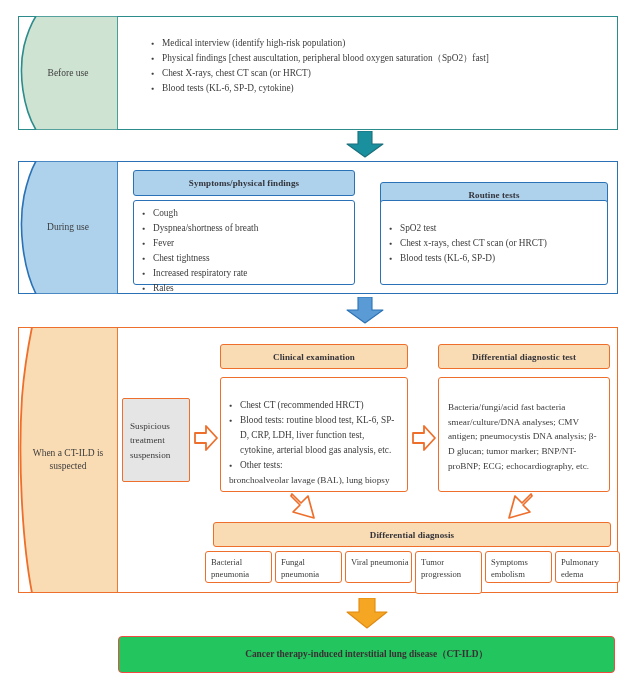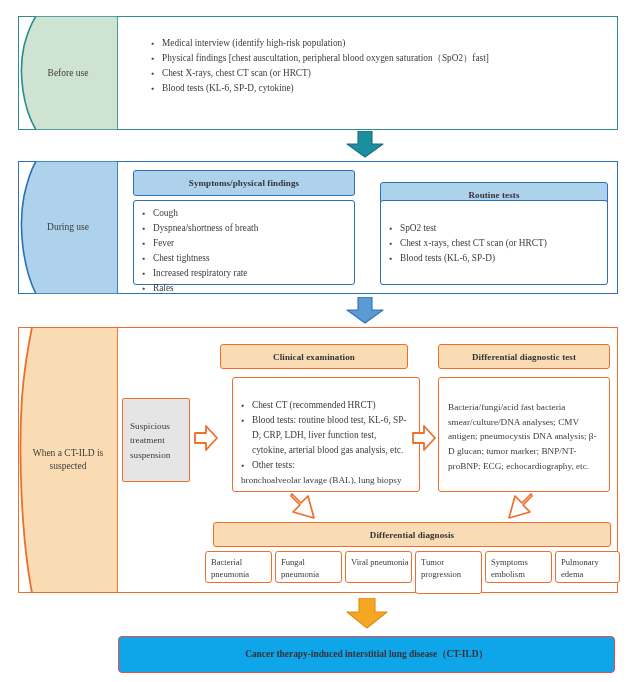--- a/index.html
+++ b/index.html
@@ -119,21 +119,21 @@
   .arrow { position: absolute; }
 
   
   .arrow-right { position: absolute; }
   .arrow-diag { position: absolute; }
 
   
   .finalbox {
     position: absolute;
     box-sizing: border-box;
-    background: #0ea5e9;
+    background: #22c55e;
     border: 1.6px solid #ef4b40;
     border-radius: 4px;
     display: flex;
     align-items: center;
     justify-content: center;
     font-weight: bold;
     font-size: 9.4px;
     color: #3a2f33;
   }
 
@@ -226,21 +226,21 @@
     <span>Suspicious treatment suspension</span>
   </div>
 
   <svg class="arrow-right" style="left:194px; top:424px;" width="24" height="28" viewBox="0 0 24 28">
     <path d="M1,9 L12,9 L12,2 L23,14 L12,26 L12,19 L1,19 Z" fill="#ffffff" stroke="#ed6f2b" stroke-width="1.8" stroke-linejoin="round"></path>
   </svg>
 
   <div class="hdrbox t-or-hdr" style="left:220px; top:344px; width:188px; height:25px;">
     <span>Clinical examination</span>
   </div>
-  <div class="bodybox t-or-body" style="left:232px; top:377px; width:188px; height:115px;">
+  <div class="bodybox t-or-body" style="left:220px; top:377px; width:188px; height:115px;">
     <ul class="bullets wrap" style="margin:20px 7px 0 8px;">
       <li>Chest CT (recommended HRCT)</li>
       <li>Blood tests: routine blood test, KL-6, SP-D, CRP, LDH, liver function test, cytokine, arterial blood gas analysis, etc.</li>
       <li>Other tests:</li>
     </ul>
     <div style="margin:0 7px 0 8px; font-size:9.2px; line-height:1.55; color:#3c3c3c;">bronchoalveolar lavage (BAL), lung biopsy</div>
   </div>
 
   <svg class="arrow-right" style="left:412px; top:424px;" width="24" height="28" viewBox="0 0 24 28">
     <path d="M1,9 L12,9 L12,2 L23,14 L12,26 L12,19 L1,19 Z" fill="#ffffff" stroke="#ed6f2b" stroke-width="1.8" stroke-linejoin="round"></path>

